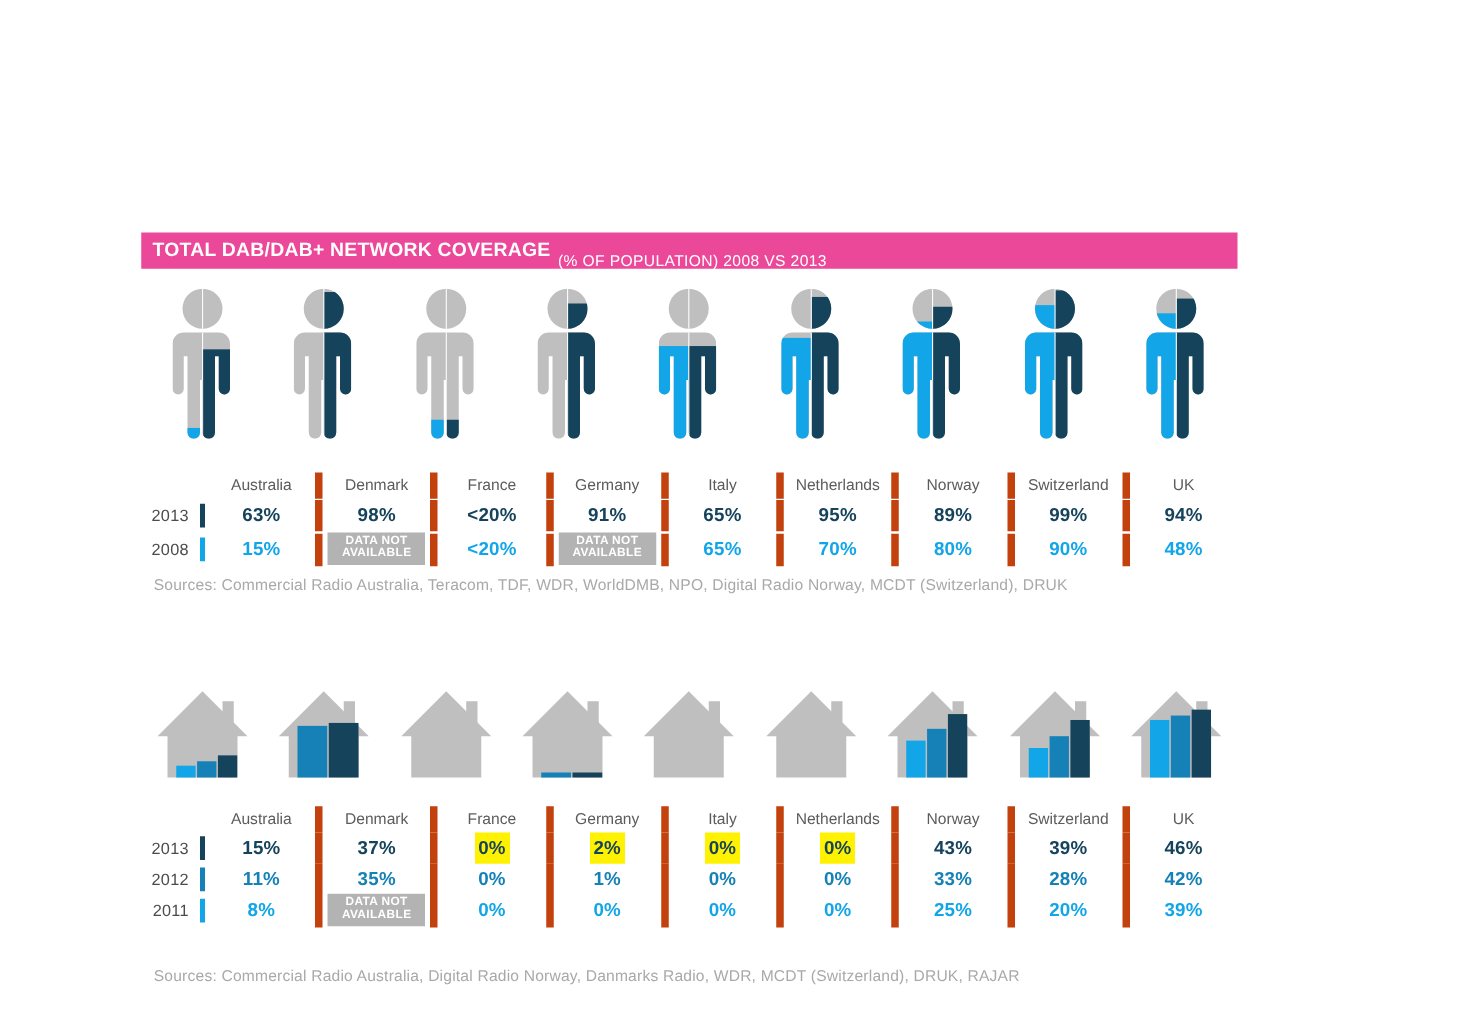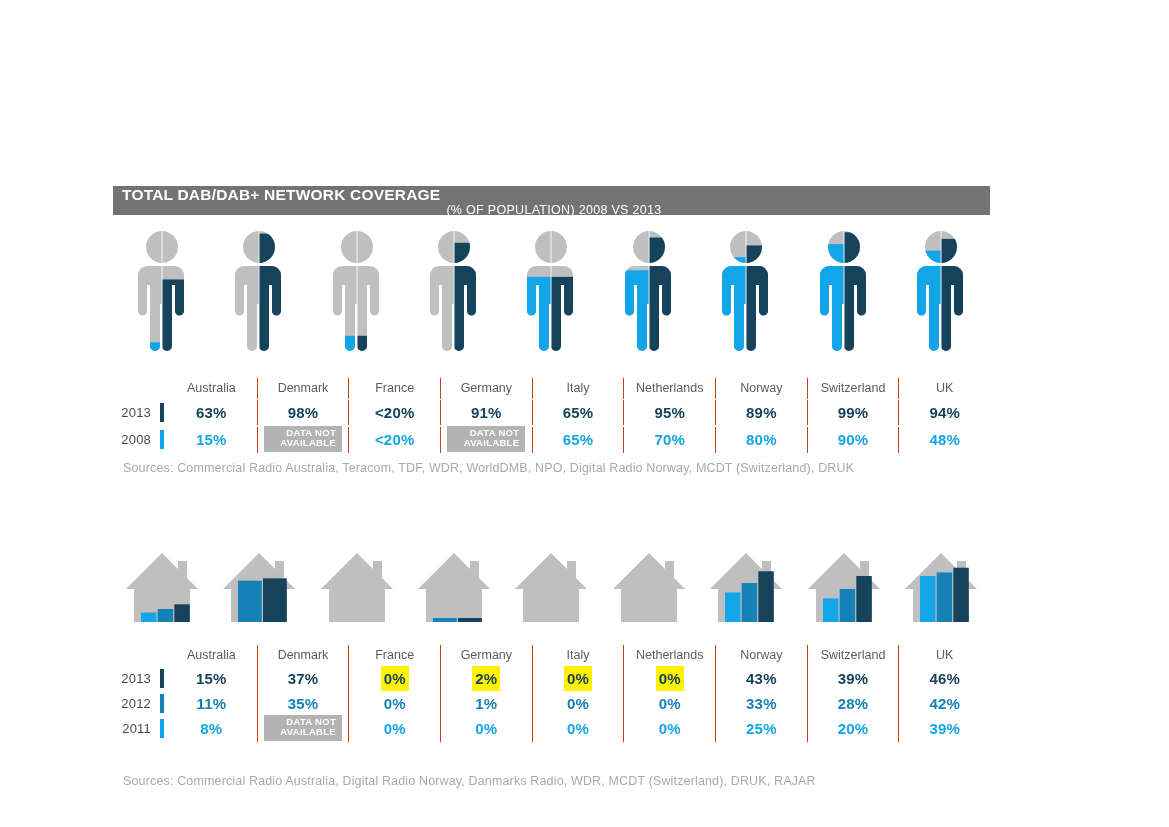--- a/index.html
+++ b/index.html
@@ -13,22 +13,22 @@
   }
   .page{position:relative;width:1169px;height:827px;}
 
   
   .panel{position:absolute;left:113px;width:877px;}
   #panel-coverage{top:186px;}
   #panel-penetration{top:521px;}
 
   .panel-header{
     height:29px;
-    background:#737373;
-    display:flex;align-items:flex-start;
+    background:#ec4899;
+    display:flex;align-items:center;
     padding-left:9px;
     box-sizing:border-box;
   }
   .panel-header .h-main{
     color:#ffffff;
     font-weight:bold;
     font-size:15.5px;
     letter-spacing:0.2px;
   }
   .panel-header .h-sub{
@@ -75,21 +75,21 @@
     display:flex;justify-content:center;
   }
   .tick{width:4px;height:19px;display:block;}
   .cells{display:flex;flex:1 1 auto;}
   .cell{
     flex:1 1 0;
     text-align:center;
     position:relative;
     box-sizing:border-box;
   }
-  .cell + .cell{border-left:1px solid #c2410c;}
+  .cell + .cell{border-left:6px solid #c2410c;}
 
   .hdr-row .cell{
     font-size:12.5px;
     color:#5c5c5c;
     padding:3px 0 4px 0;
     font-weight:normal;
   }
   .hdr-row .year-col, .hdr-row .tick-col{visibility:hidden;}
 
   .val{
@@ -106,21 +106,21 @@
 
   .dna{
     display:inline-block;
     background:#b3b3b3;
     color:#ffffff;
     font-size:9.5px;
     font-weight:bold;
     line-height:10.5px;
     letter-spacing:0.3px;
     padding:2px 6px 3px 6px;
-    text-align:right;
+    text-align:center;
     min-width:78px;
     box-sizing:border-box;
     position:relative;top:-1px;
   }
   .data-row{height:25px;}
   .data-row.tall{height:27px;}
 
   .sources{
     position:absolute;
     left:123px;

